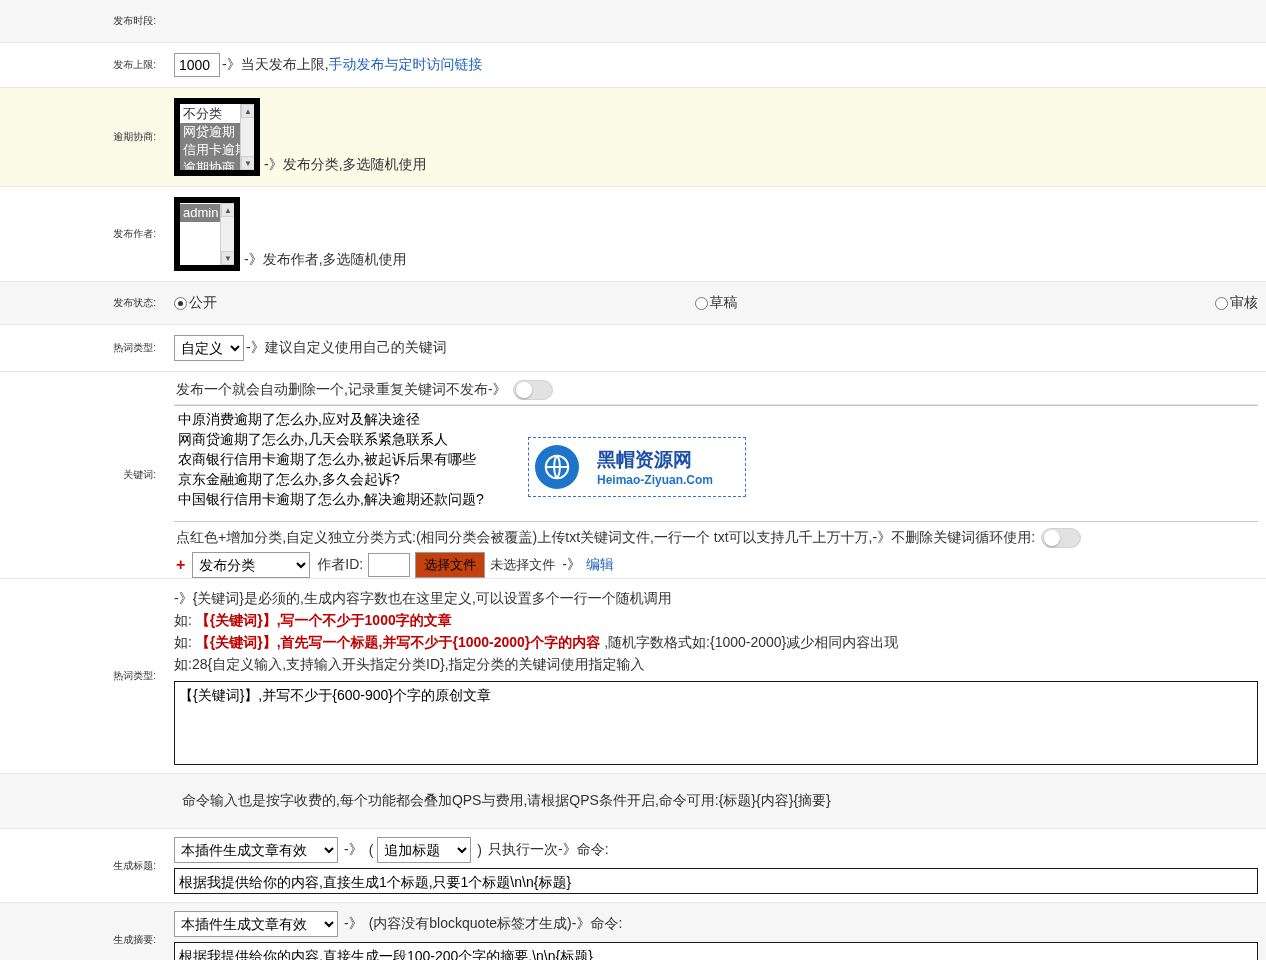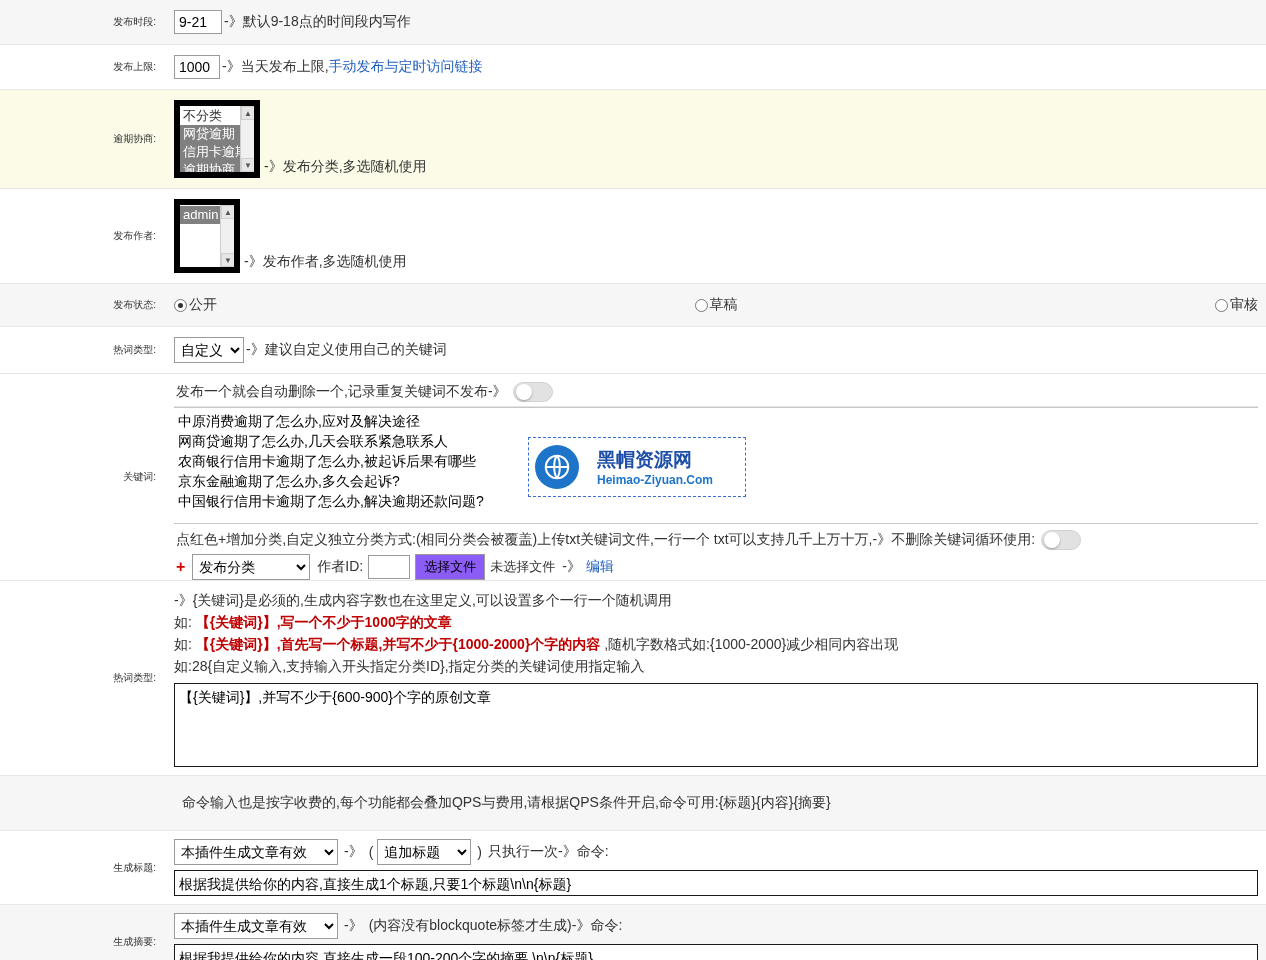--- a/index.html
+++ b/index.html
@@ -133,21 +133,21 @@
   textarea.def { height: 84px; }
   textarea.oneline { height: 26px; overflow: hidden; }
 
   .note { font-size: 14px; line-height: 22px; }
   .note .red { color: #c00000; font-weight: bold; }
   .note .lbl { color: #333; }
 
   .subrow { display: flex; align-items: center; gap: 5px; margin-top: 4px; }
   .plus { color: #d40000; font-weight: bold; font-size: 16px; padding: 0 2px; }
   .filebtn {
-    border: 1px solid #9a9a9a; background: #8b5cf6;
+    border: 1px solid #9a9a9a; background: #c2410c;
     padding: 3px 8px; font-size: 13px; color: #000;
   }
   .filename { font-size: 13px; color: #333; }
 
   
   .watermark {
     position: absolute;
     left: 528px; top: 437px;
     width: 218px; height: 60px;
     border: 1px dashed #3a6fd8;
@@ -171,26 +171,20 @@
   .cmdnote { padding: 8px 0 8px 8px; font-size: 14px; }
 </style>
 </head>
 <body>
 
 <div class="pagewrap">
   <div class="form">
 
     <div class="row alt">
       <div class="label">发布时段:</div>
-      <div class="field">
-        <div class="inline">
-          <input class="txt w-small" value="9-21" style="">
-          <span class="hint">-》默认9-18点的时间段内写作</span>
-        </div>
-      </div>
     </div>
 
     <div class="row">
       <div class="label">发布上限:</div>
       <div class="field">
         <div class="inline">
           <input class="txt" style="width: 46px;" value="1000">
           <span class="hint">-》当天发布上限,</span>
           <a class="link" href="#">手动发布与定时访问链接</a>
         </div>

